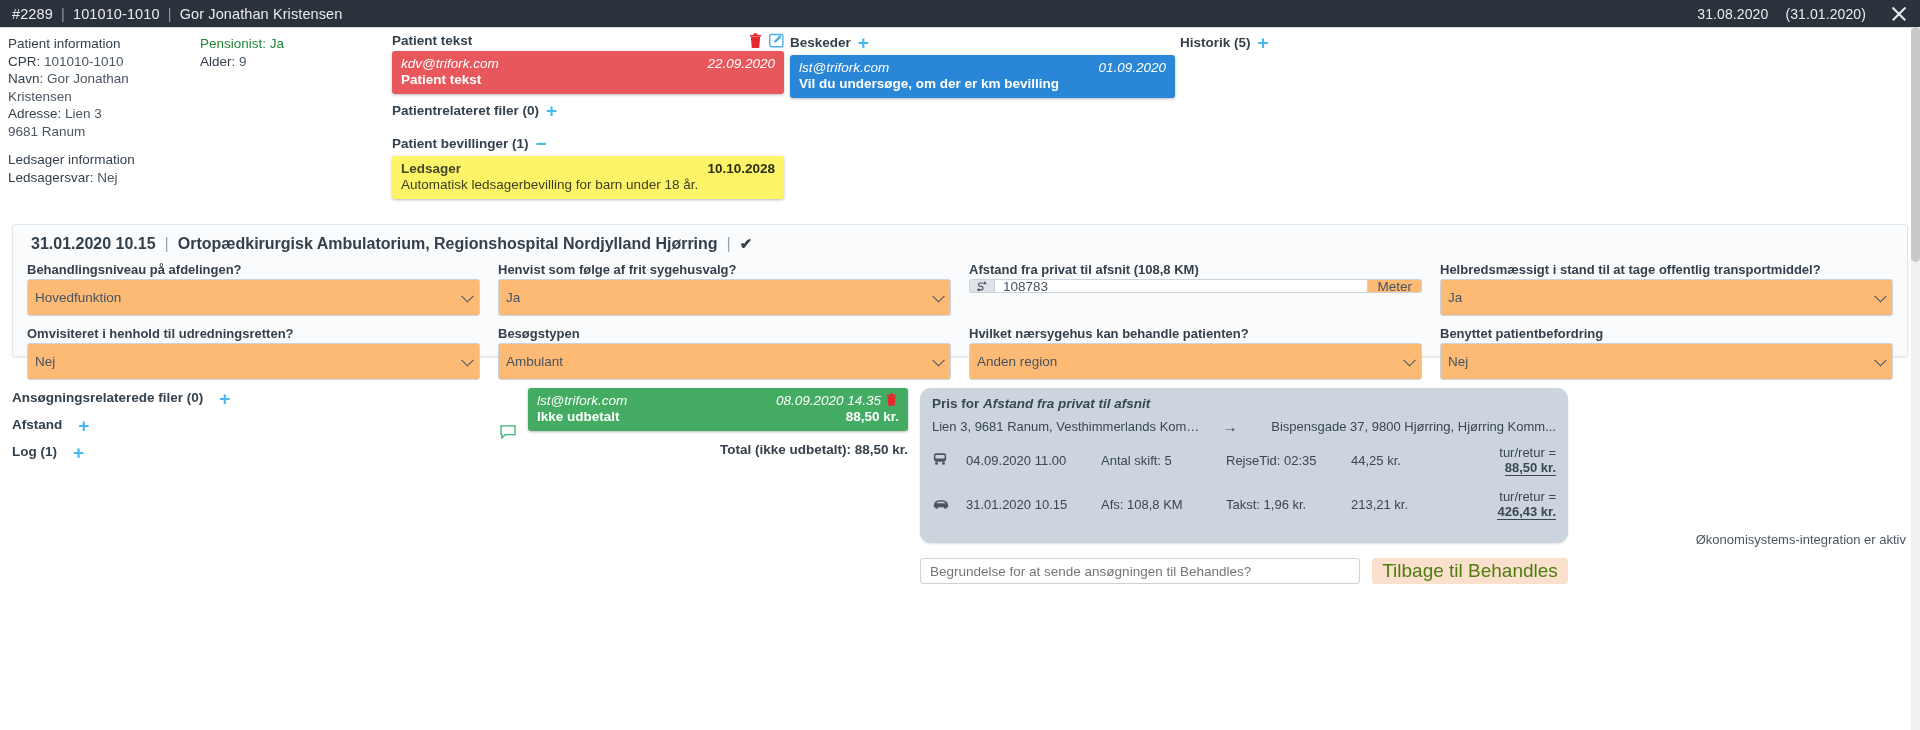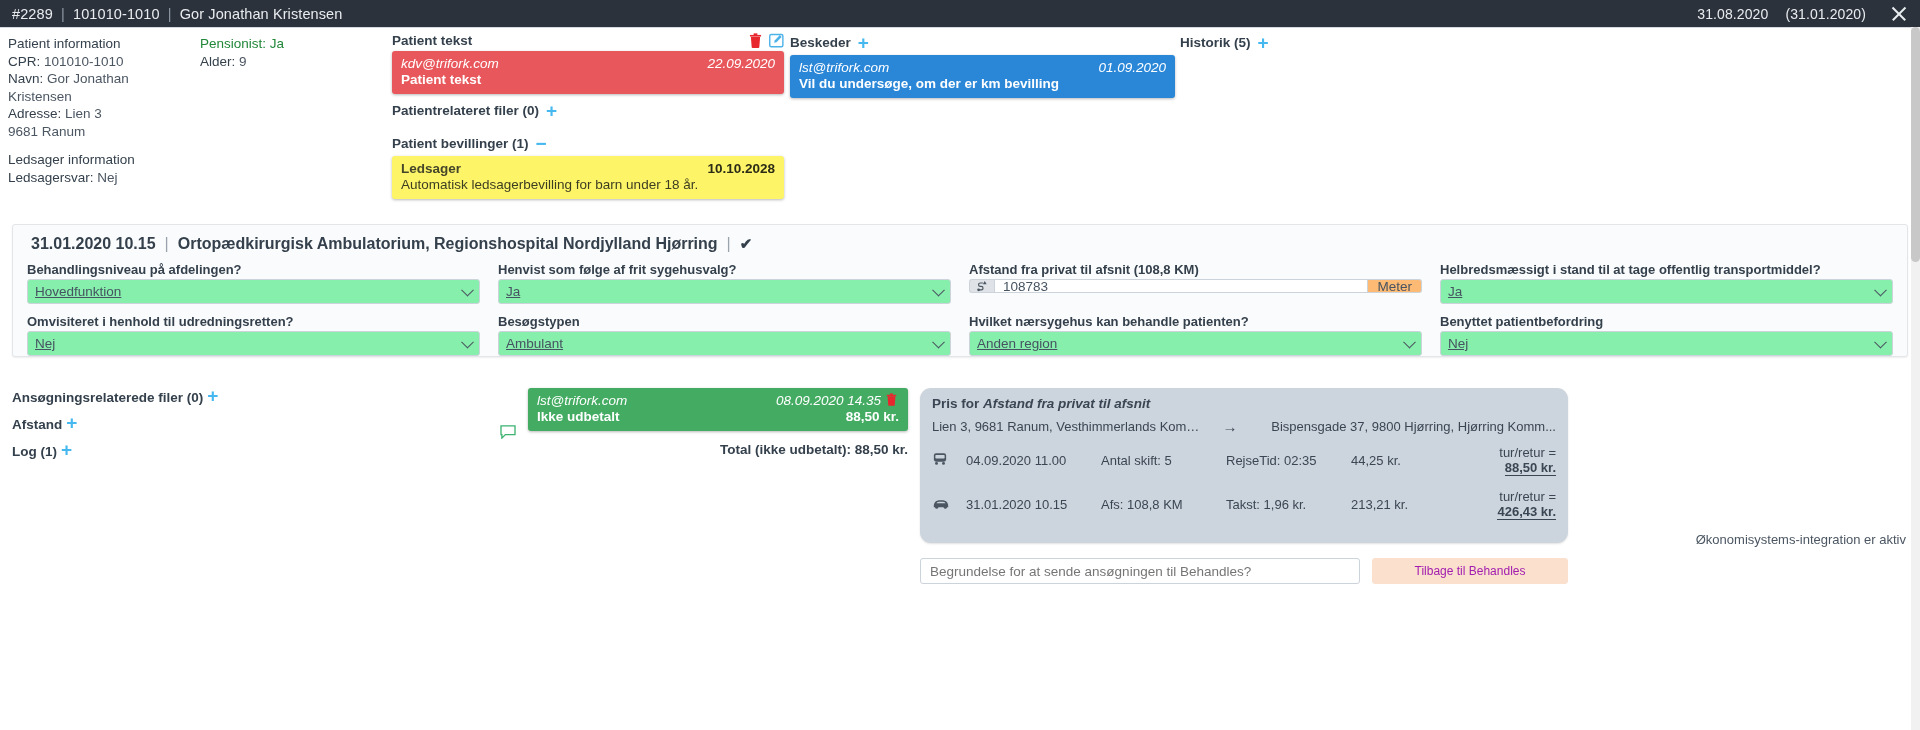--- a/index.html
+++ b/index.html
@@ -95,24 +95,24 @@
   }
   .visit-title .pipe { color: #9aa3ad; font-weight: normal; }
   .check { color: #34404c; font-size: 15px; }
 
   .fgrid {
     display: grid; grid-template-columns: repeat(4, 1fr);
     column-gap: 18px; row-gap: 3px; padding: 0 14px;
   }
   .flabel { font-weight: bold; font-size: 13px; color: #34404c; margin-bottom: 2px; }
   .fselect {
-    position: relative; height: 25px; background: #86efac;
+    position: relative; height: 37px; background: #fdba74;
     border: 1px solid #ccd3da; border-radius: 3px;
     display: flex; align-items: center; padding: 0 24px 0 7px;
-    font-size: 13.5px; color: #465360; cursor: pointer; text-decoration: underline;
+    font-size: 13.5px; color: #465360; cursor: pointer;
   }
   .fselect .chev {
     position: absolute; right: 7px; top: 50%; width: 9px; height: 9px;
     border-right: 1.6px solid #4b5662; border-bottom: 1.6px solid #4b5662;
     transform: translateY(-70%) rotate(45deg);
   }
   .fgroup { display: flex; height: 14px; }
   .fgroup .addon-l {
     width: 25px; background: #dfe3e7; border: 1px solid #ccd3da; border-right: none;
     border-radius: 3px 0 0 3px; display: flex; align-items: center; justify-content: center;
@@ -126,21 +126,21 @@
     border-radius: 0 3px 3px 0; display: flex; align-items: center;
     padding: 0 9px; font-size: 13.5px; color: #465360;
   }
   .row2 { margin-top: 10px; }
 
   
   .lower { position: absolute; top: 380px; left: 0; width: 1920px; }
 
   .left-links { position: absolute; left: 12px; top: 10px; width: 500px; }
   .link-row {
-    display: flex; align-items: flex-start; gap: 4px;
+    display: flex; align-items: flex-end; gap: 16px;
     font-weight: bold; font-size: 13.5px; margin-bottom: 12px; color: #34404c;
   }
   .chat-bubble { position: absolute; left: 500px; top: 45px; color: #3cb371; font-size: 15px;}
 
   .center-col { position: absolute; left: 528px; top: 8px; width: 380px; }
   .note.green { background: #44ac62; color: #fff; }
   .note.green .line1 .from { font-style: italic; }
   .note.green .line2 { display: flex; justify-content: space-between; font-weight: bold; margin-top: 1px;}
   .total-line { text-align: right; font-weight: bold; font-size: 13.5px; margin-top: 11px; color: #34404c;}
 
@@ -173,23 +173,23 @@
     position: absolute; right: 14px; top: 152px; font-size: 13px; color: #4b5662;
   }
   .bottom-bar { position: absolute; left: 920px; top: 178px; width: 648px; display: flex; gap: 12px; }
   .reason-input {
     width: 440px; height: 26px; background: #fff;
     border: 1px solid #ccd3da; border-radius: 3px;
     font-size: 13.5px; color: #8d97a1; padding: 0 9px;
     font-family: "Liberation Sans", sans-serif;
   }
   .btn-disabled {
-    flex: 1; height: 26px; background: #fbe0cd; color: #a21caf;
+    flex: 1; height: 26px; background: #fbe0cd; color: #4d7c0f;
     border: 1px solid #fbe0cd; border-radius: 3px;
-    font-size: 12px; font-weight: normal; text-align: center; line-height: 24px;
+    font-size: 19px; font-weight: normal; text-align: center; line-height: 24px;
     cursor: default;
   }
 
   
   .scroll {
     position: absolute; right: 0; top: 27px; width: 9px; height: 703px; background: #f1f1f1;
   }
   .scroll .thumb { position: absolute; top: 0; left: 0; width: 9px; height: 235px; background: #c8c8c8; border-radius: 5px;}
 
   .hr-divider { position: absolute; left: 0; top: 27px; width: 1920px; height: 1px; background: #d5d9dd;}

